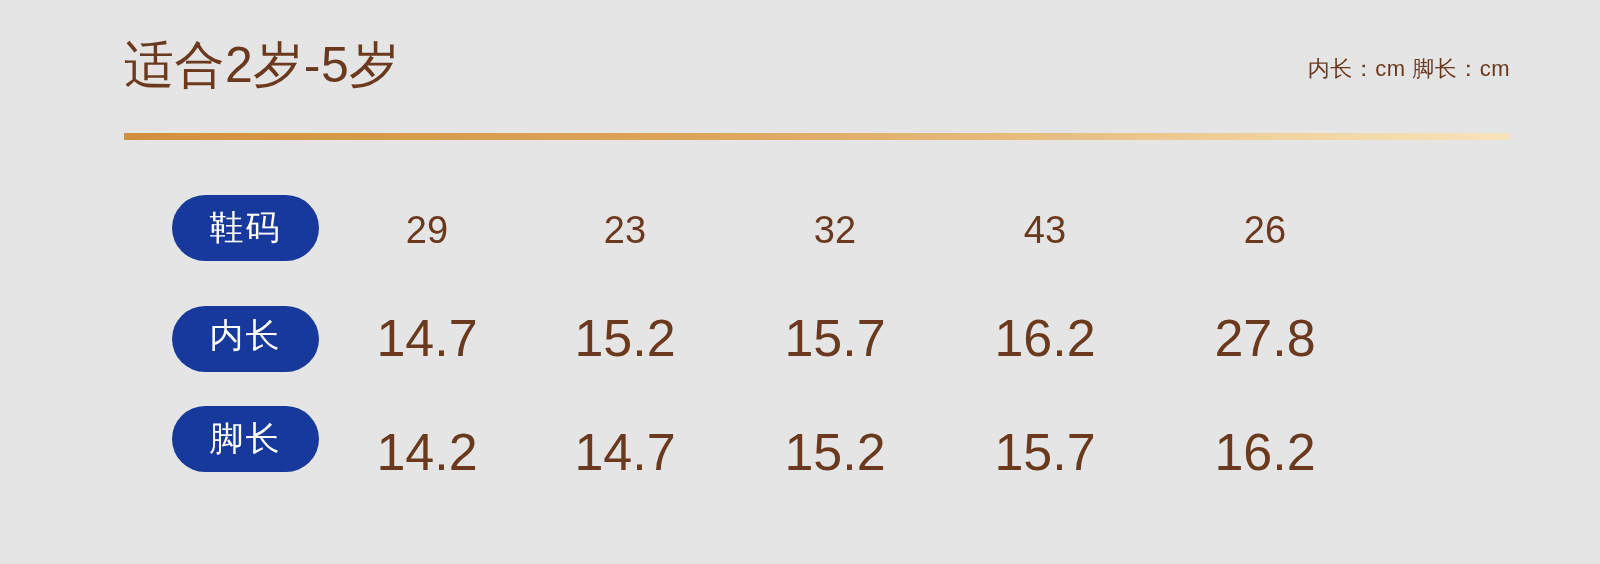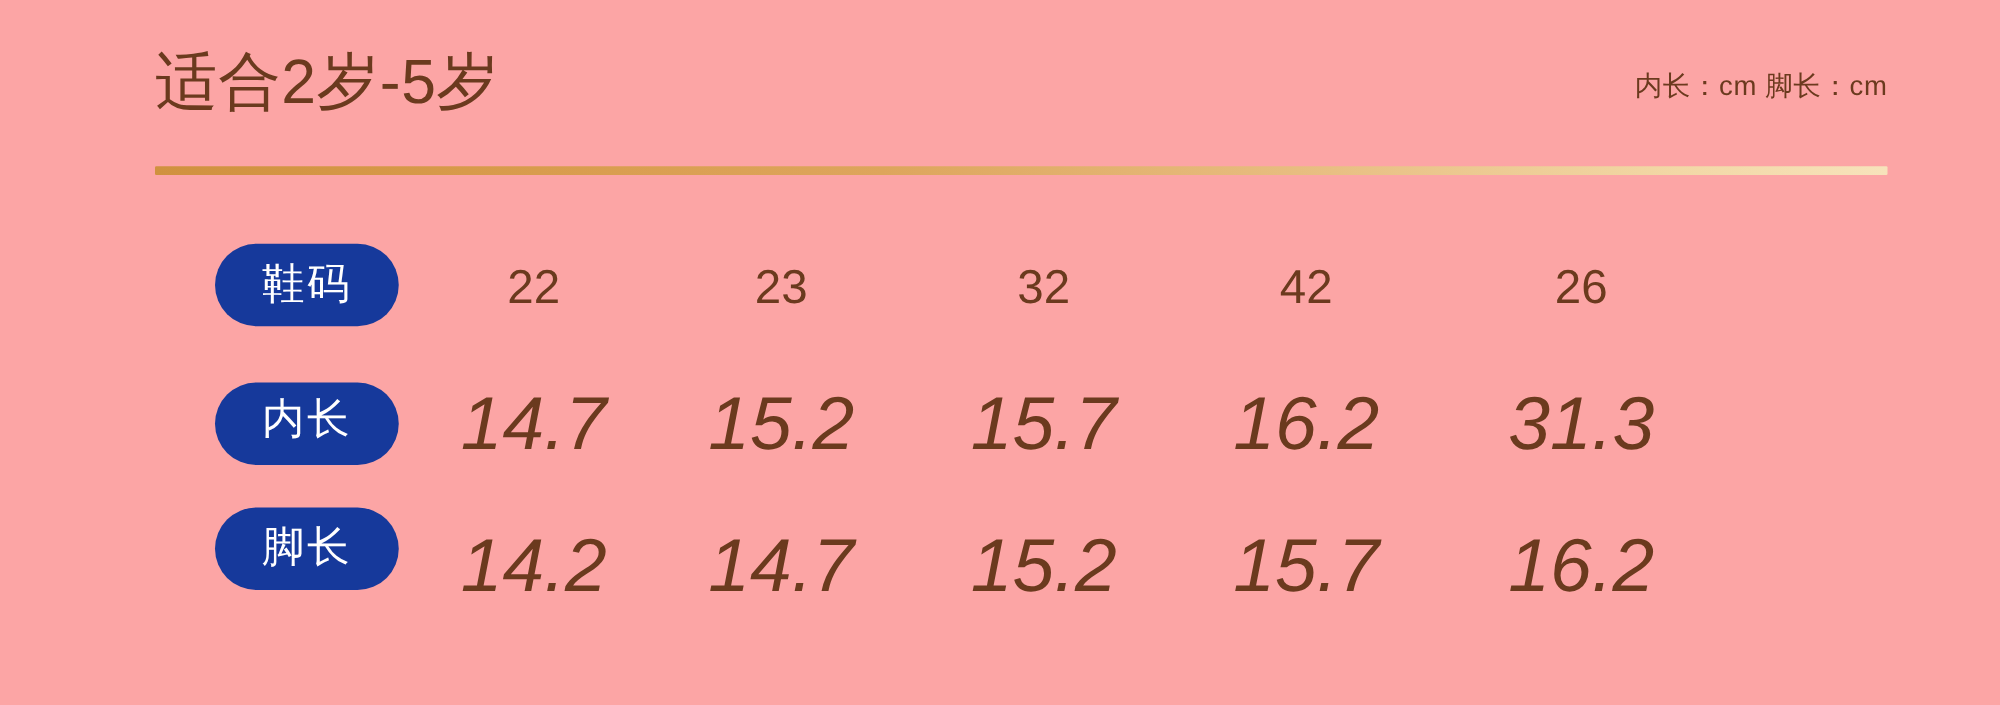--- a/index.html
+++ b/index.html
@@ -15,21 +15,21 @@
     overflow: hidden;
     position: relative;
   }
 
   .size-chart {
     position: absolute;
     left: 0;
     top: 0;
     width: 1600px;
     height: 564px;
-    background: #fca5a5;
+    background: #e5e5e5;
   }
 
   
   .chart-header {
     position: absolute;
     left: 124px;
     top: 38px;
     width: 1386px;
     height: 78px;
     display: flex;
@@ -133,22 +133,21 @@
   .row-cell.c1 { left: 198px; width: 160px; }
   .row-cell.c2 { left: 408px; width: 160px; }
   .row-cell.c3 { left: 618px; width: 160px; }
   .row-cell.c4 { left: 838px; width: 160px; }
 
   .row-size .row-cell {
     font-size: 38px;
     padding-bottom: 2px;
   }
   .row-measure .row-cell {
-    font-size: 60px;
-    font-style: italic;
+    font-size: 52px;
   }
 
   
   .chart-row.row-1 .row-cells { top: 2px; }
   .chart-row.row-2 .row-cells { top: 0px; }
   .chart-row.row-3 .row-cells { top: 4px; }
 
   .chart-row.row-2 .row-badge { top: 10px; font-family: Liberation Mono, monospace; }
   .chart-row.row-3 .row-badge { top: 0; }
 </style>
@@ -164,38 +163,38 @@
 
   <div class="chart-divider"></div>
 
   <div class="chart-table">
 
     <div class="chart-row row-1 row-size">
       <div class="row-badge">
         <span class="row-badge-label">鞋码</span>
       </div>
       <div class="row-cells">
-        <div class="row-cell c0">22</div>
+        <div class="row-cell c0">29</div>
         <div class="row-cell c1">23</div>
         <div class="row-cell c2">32</div>
-        <div class="row-cell c3">42</div>
+        <div class="row-cell c3">43</div>
         <div class="row-cell c4">26</div>
       </div>
     </div>
 
     <div class="chart-row row-2 row-measure">
       <div class="row-badge">
         <span class="row-badge-label">内长</span>
       </div>
       <div class="row-cells">
         <div class="row-cell c0">14.7</div>
         <div class="row-cell c1">15.2</div>
         <div class="row-cell c2">15.7</div>
         <div class="row-cell c3">16.2</div>
-        <div class="row-cell c4">31.3</div>
+        <div class="row-cell c4">27.8</div>
       </div>
     </div>
 
     <div class="chart-row row-3 row-measure">
       <div class="row-badge">
         <span class="row-badge-label">脚长</span>
       </div>
       <div class="row-cells">
         <div class="row-cell c0">14.2</div>
         <div class="row-cell c1">14.7</div>

